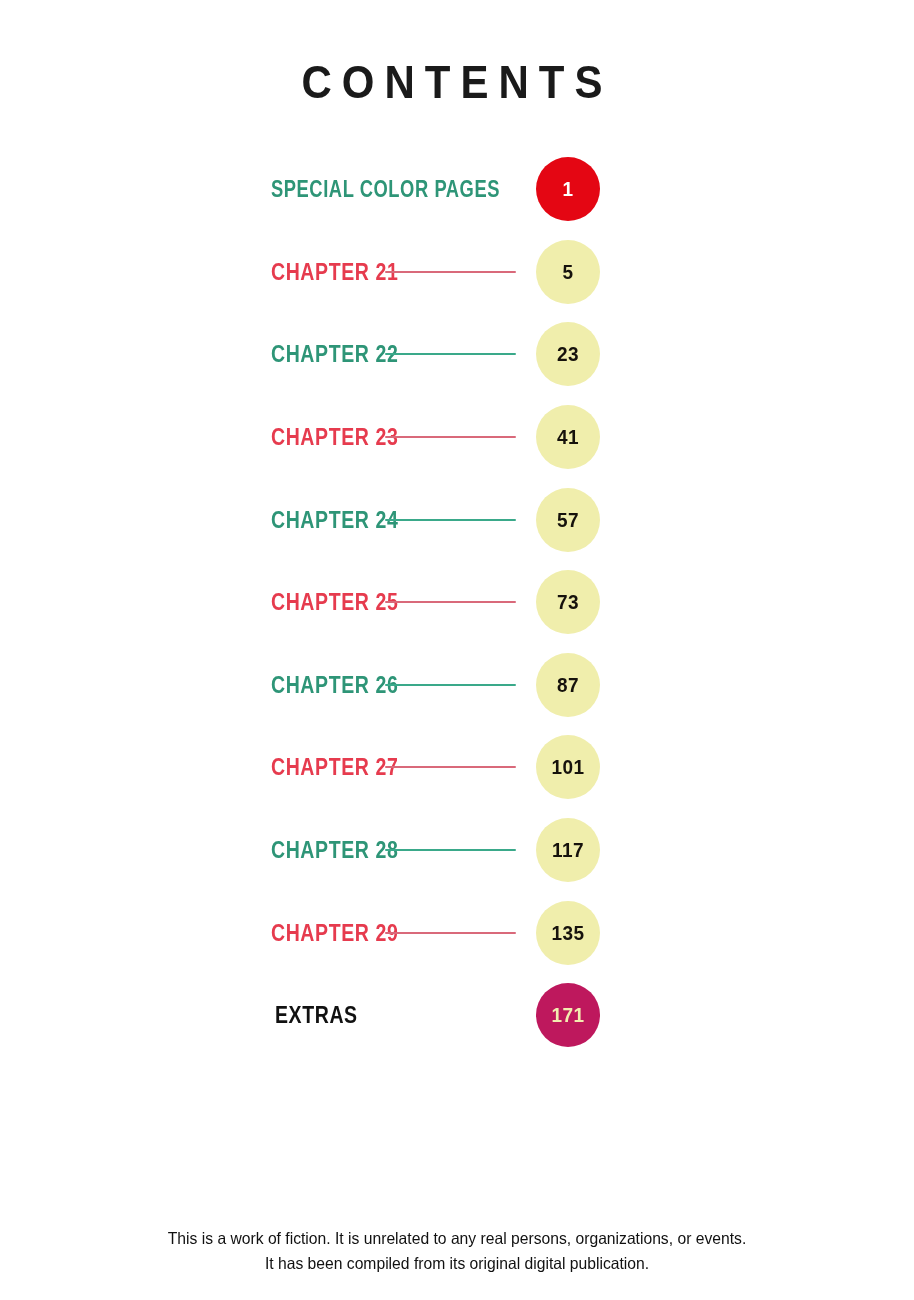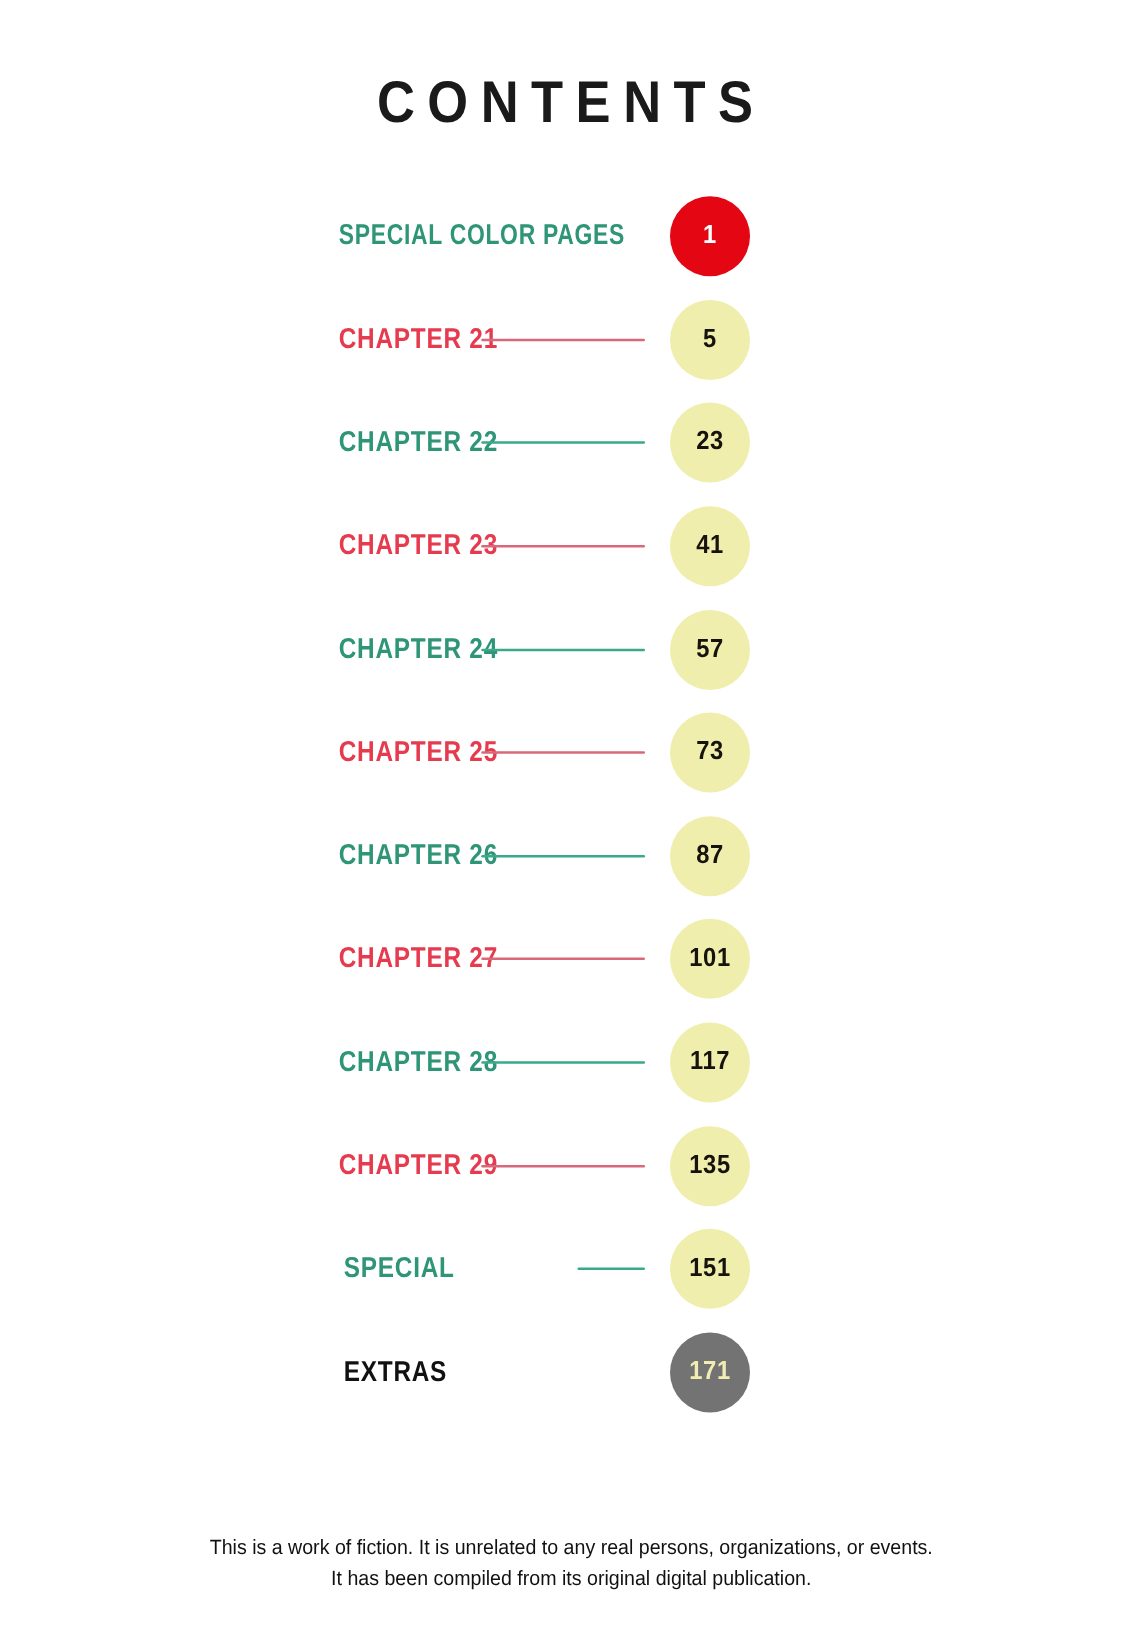--- a/index.html
+++ b/index.html
@@ -101,21 +101,21 @@
     font-weight: 700;
     letter-spacing: 0.5px;
   }
   .bubble span {
     display: block;
     transform: scaleY(1.1);
   }
 
   .bubble.yellow { background: #F0EEAC; color: #16120c; }
   .bubble.red    { background: #E40613; color: #ffffff; }
-  .bubble.dark   { background: #737373; color: #F2EDB0; }
+  .bubble.dark   { background: #be185d; color: #F2EDB0; }
 
   
   .footer {
     position: absolute;
     left: 0;
     top: 1226px;
     width: 914px;
     text-align: center;
     color: #111111;
     font-family: "Liberation Sans", sans-serif;
@@ -195,27 +195,20 @@
         <div class="leader teal" style="left: 385px; width: 131px;"></div>
         <div class="bubble yellow">
           <span>117</span>
         </div>
       </div>
       <div class="toc-row">
         <div class="row-label red">CHAPTER 29</div>
         <div class="leader red" style="left: 385px; width: 131px;"></div>
         <div class="bubble yellow">
           <span>135</span>
-        </div>
-      </div>
-      <div class="toc-row">
-        <div class="row-label teal indent">SPECIAL</div>
-        <div class="leader teal" style="left: 462px; width: 54px;"></div>
-        <div class="bubble yellow">
-          <span>151</span>
         </div>
       </div>
       <div class="toc-row">
         <div class="row-label black indent">EXTRAS</div>
         <div class="bubble dark">
           <span>171</span>
         </div>
       </div>
     </div>
 

